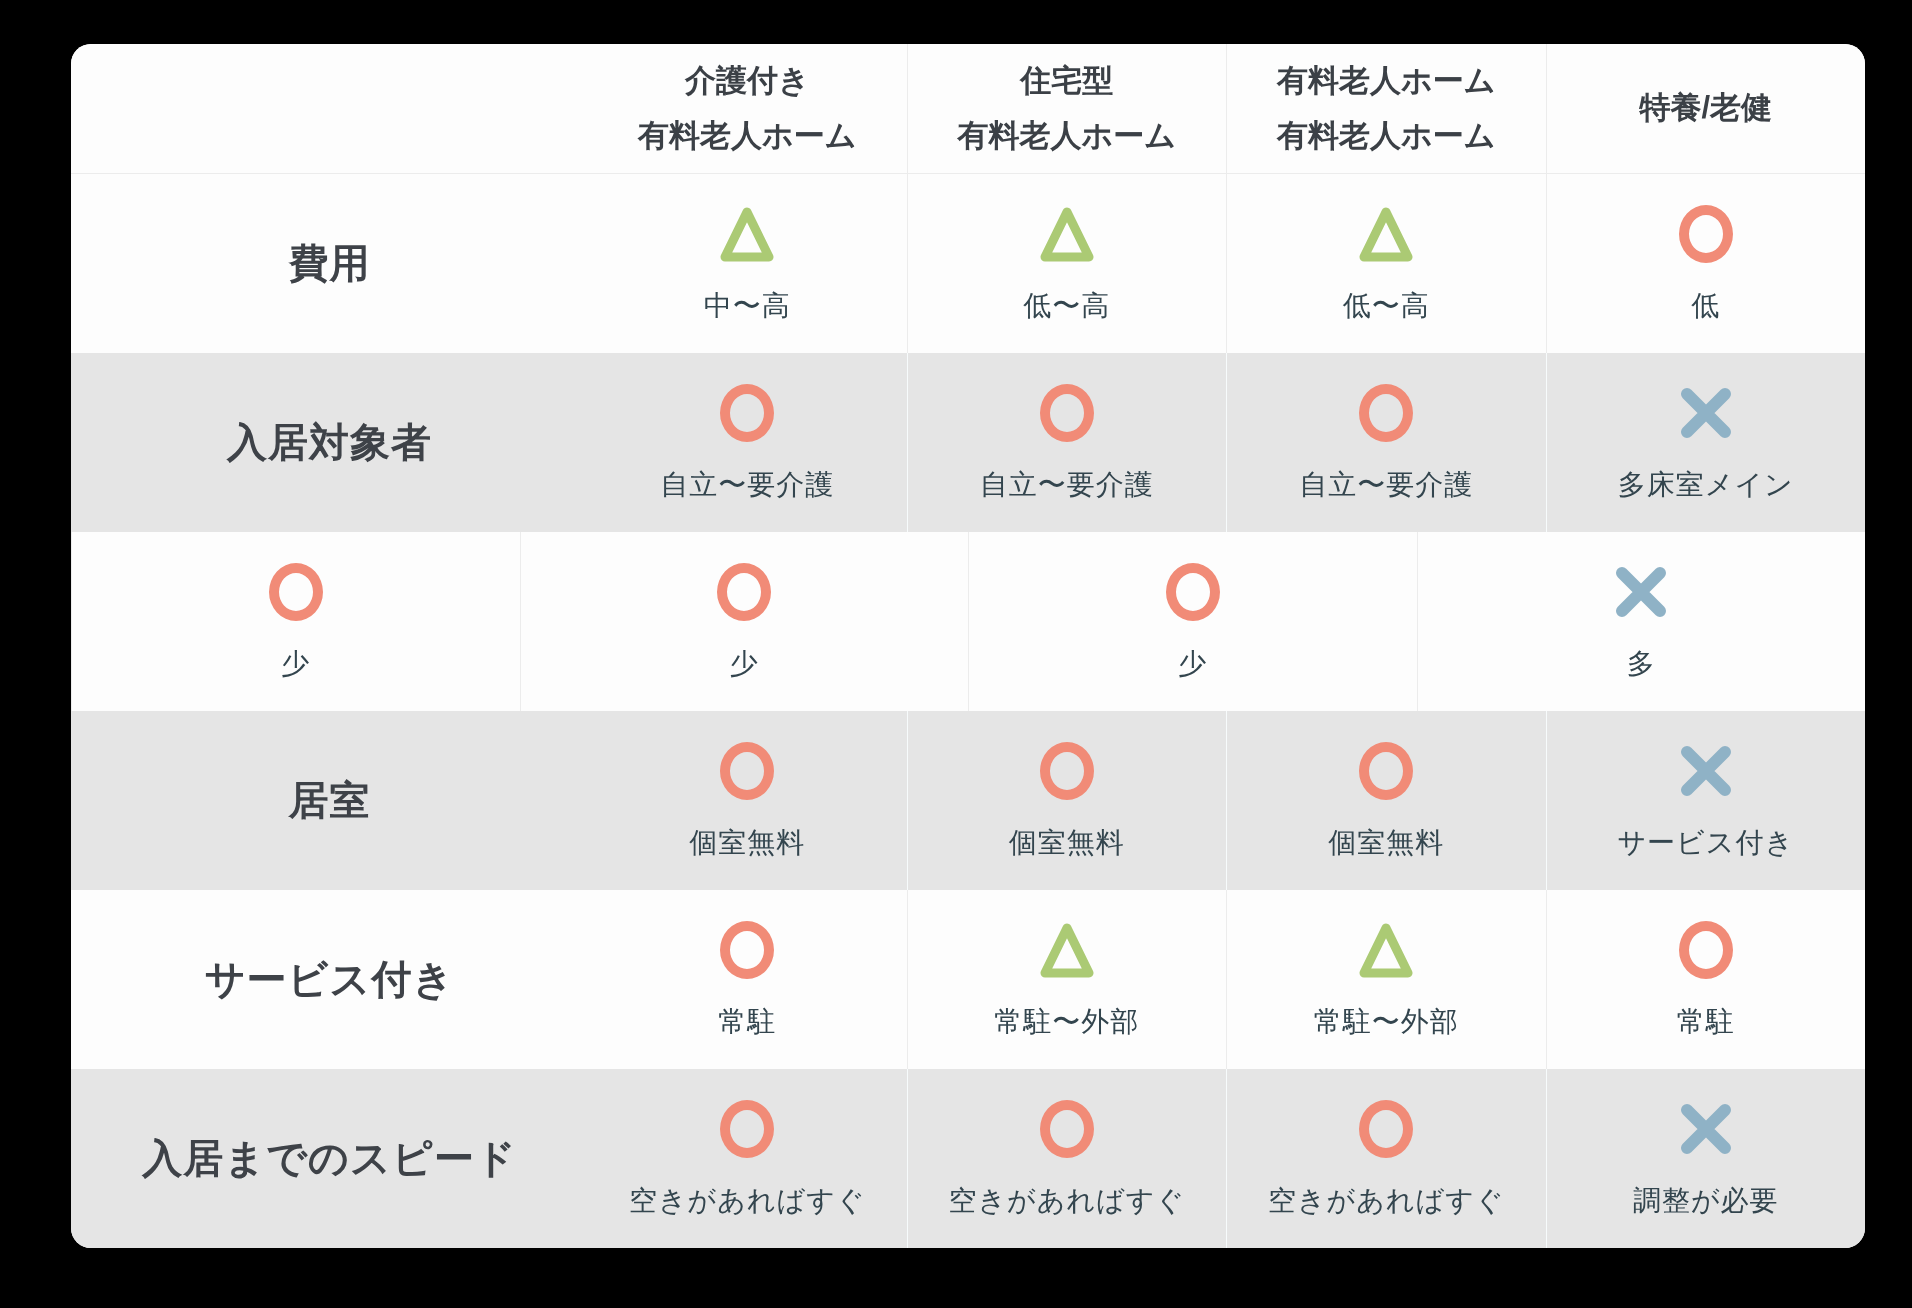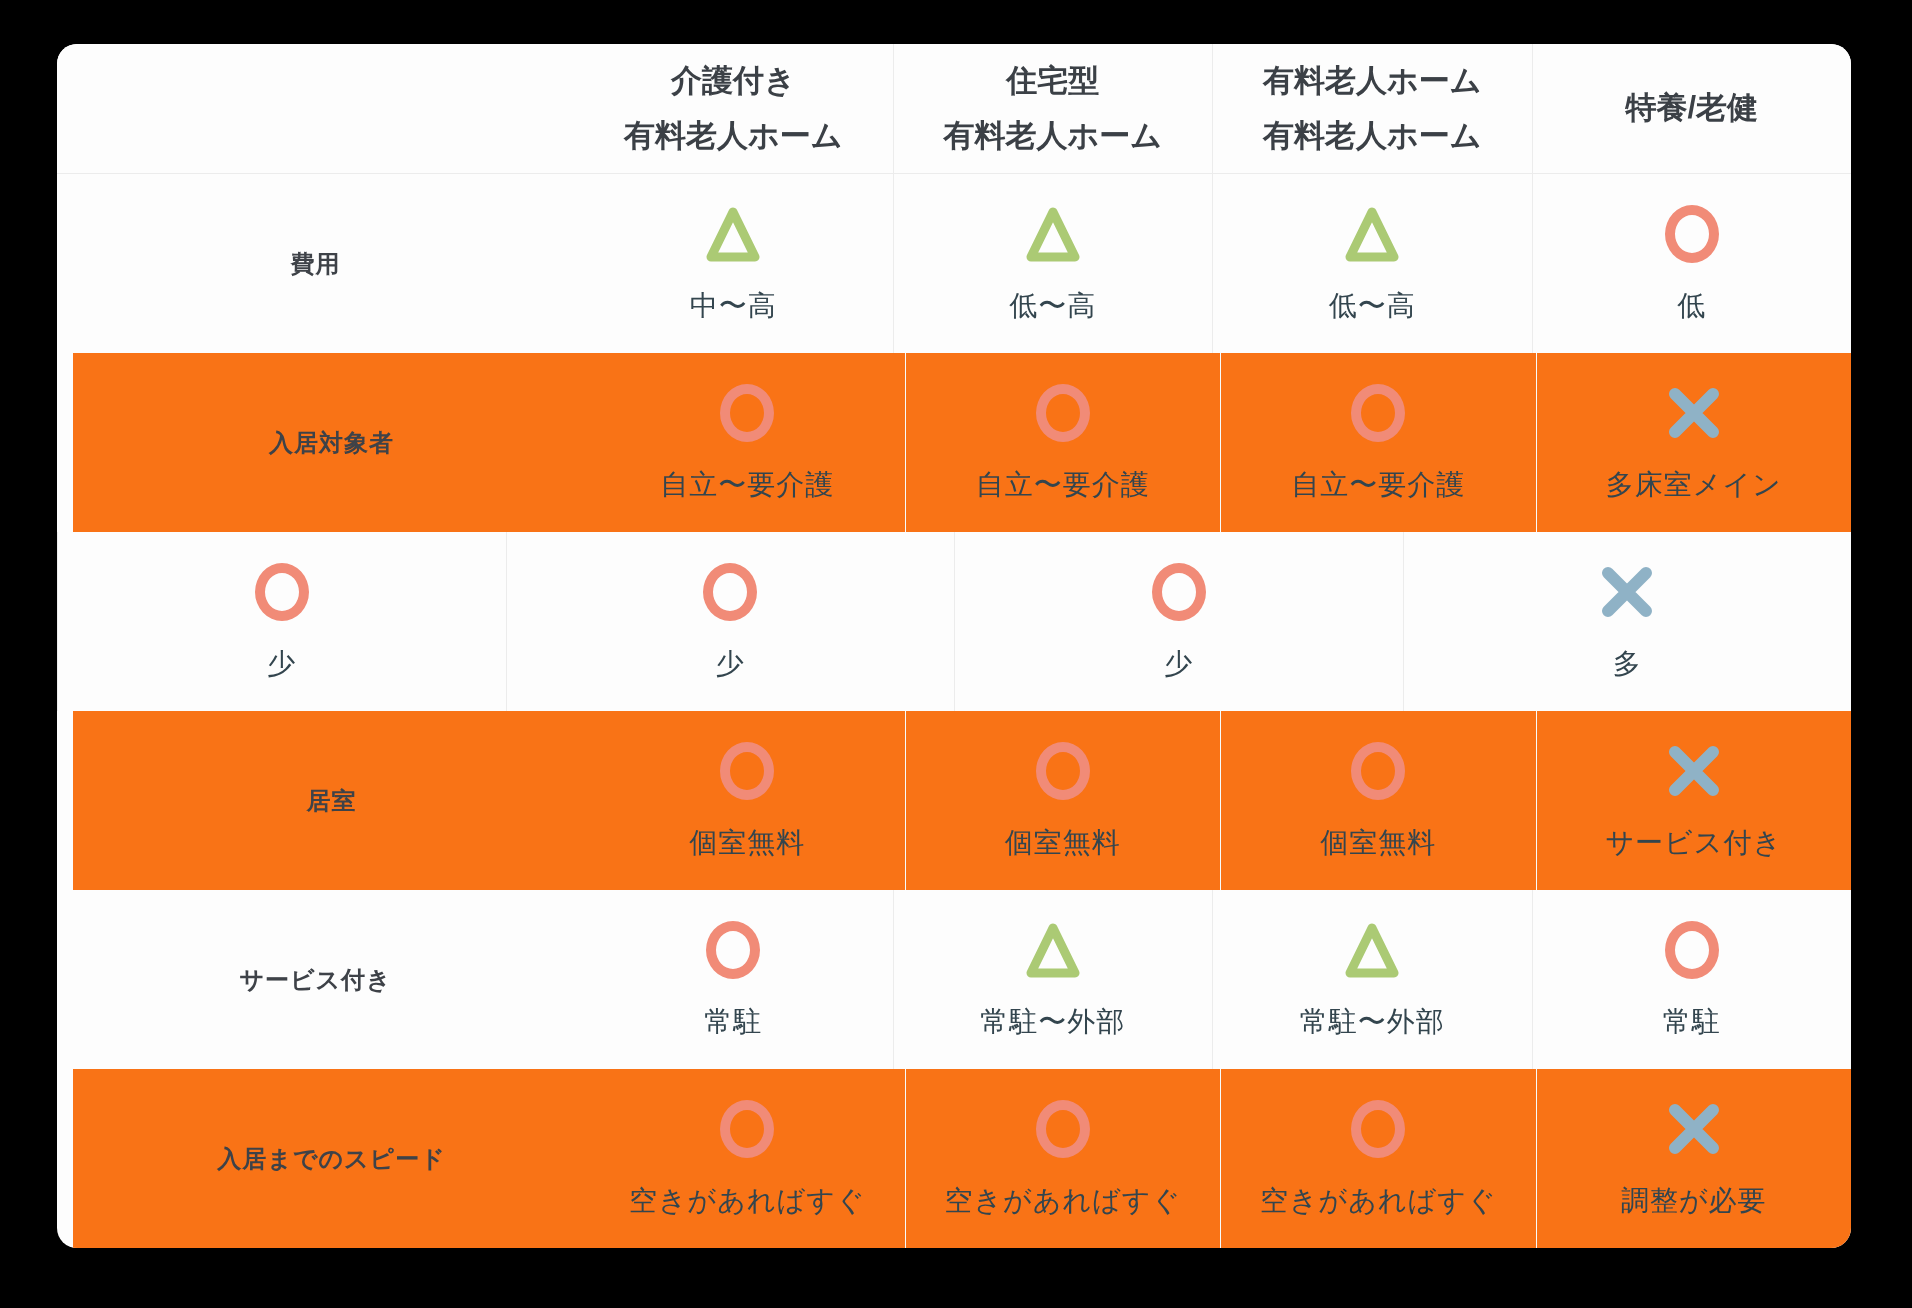--- a/index.html
+++ b/index.html
@@ -1,25 +1,25 @@
 <!DOCTYPE html>
 <html><head>
 <meta charset="utf-8">
 <style>
   html,body{margin:0;padding:0;background:#000;}
   .stage{position:relative;width:1912px;height:1308px;background:#000;overflow:hidden;
          font-family:"Liberation Sans","DejaVu Sans",sans-serif;}
-  .card{position:absolute;left:57px;top:44px;width:1794px;height:1204px;
+  .card{position:absolute;left:71px;top:44px;width:1794px;height:1204px;
         background:#fdfdfd;border-radius:20px;overflow:hidden;
         display:flex;flex-direction:column;}
   .hrow{height:129px;display:flex;border-bottom:1px solid #ececec;background:#fdfdfd;}
   .row{flex:1;display:flex;}
-  .row.alt{background:#f97316;margin-left:16px;}
+  .row.alt{background:#e5e5e5;}
   .labelcell{width:517px;display:flex;align-items:center;justify-content:center;
-             font-size:24px;font-weight:700;color:#3e4248;letter-spacing:1px;}
+             font-size:40px;font-weight:700;color:#3e4248;letter-spacing:1px;}
   .cell{flex:1;display:flex;flex-direction:column;align-items:center;justify-content:center;}
   .hrow .cell{justify-content:center;gap:10px;}
   .hrow .cell + .cell, .row .cell + .cell, .row .cell:first-of-type{border-left:1px solid #ececec;}
   .row.alt .cell + .cell, .row.alt .cell:first-of-type{border-left:1px solid #f7fbfc;}
   .hrow .cell:first-of-type{border-left:1px solid #ececec;}
   .hline{font-size:31px;font-weight:700;color:#3b4046;line-height:1.45;text-align:center;}
   .sym{height:62px;display:flex;align-items:center;justify-content:center;margin-bottom:22px;}
   .ring{display:inline-block;width:34px;height:38px;border:10px solid #f18b77;border-radius:50%;}
   .cap{font-size:28px;color:#33454e;letter-spacing:1px;}
 </style>

